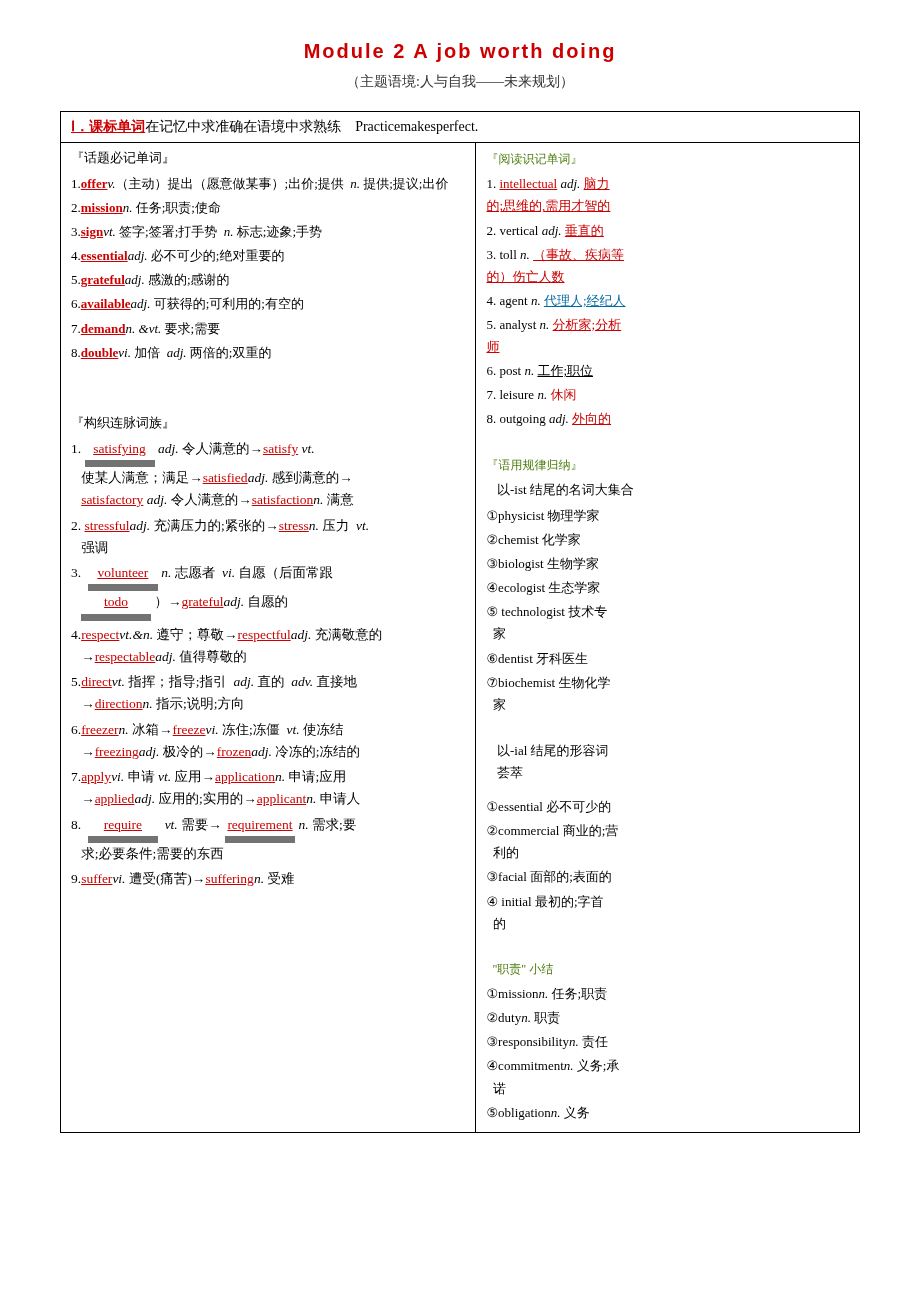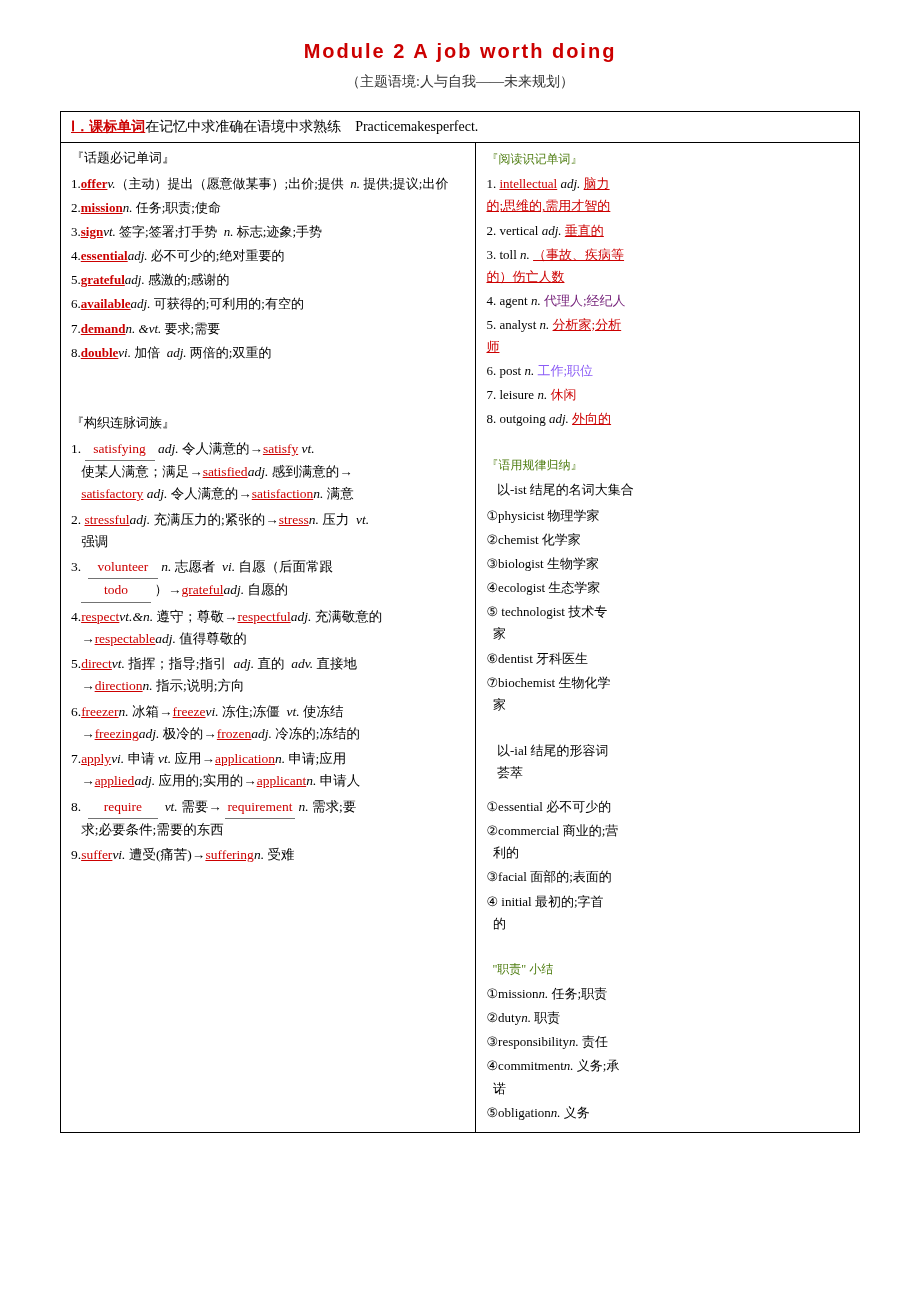--- a/index.html
+++ b/index.html
@@ -69,24 +69,25 @@
     .right-section .sub-title {
       font-size: 12px;
       color: #4d7c0f;
       margin-bottom: 4px;
     }
     .numbered-item {
       margin-bottom: 2px;
     }
     .blank-red {
       display: inline-block;
-      border-bottom: 1px solid #737373;
+      border-bottom: 7px solid #737373;
       min-width: 70px;
       text-align: center;
       color: #cc0000;
+      text-decoration: underline;
     }
     .word-group {
       margin-bottom: 3px;
       line-height: 1.65;
       font-size: 13.5px;
     }
     .bracket-title {
       font-size: 13px;
     }
   </style>
@@ -209,28 +210,28 @@
           的;思维的,需用才智的</span>
         </div>
         <div class="numbered-item">
           2. vertical <em>adj.</em> <span style="text-decoration:underline;color:#cc0000;">垂直的</span>
         </div>
         <div class="numbered-item">
           3. toll <em>n.</em> <span style="text-decoration:underline;color:#cc0000;">（事故、疾病等<br>
           的）伤亡人数</span>
         </div>
         <div class="numbered-item">
-          4. agent <em>n.</em> <span style="color:#701a75;">代理人;经纪人</span>
+          4. agent <em>n.</em> <span style="text-decoration:underline;color:#0369a1;">代理人;经纪人</span>
         </div>
         <div class="numbered-item">
           5. analyst <em>n.</em> <span style="text-decoration:underline;color:#cc0000;">分析家;分析<br>
           师</span>
         </div>
         <div class="numbered-item">
-          6. post <em>n.</em> <span style="color:#8b5cf6;">工作;职位</span>
+          6. post <em>n.</em> <span style="text-decoration:underline;color:#000000;">工作;职位</span>
         </div>
         <div class="numbered-item">
           7. leisure <em>n.</em> <span style="color:#cc0000;">休闲</span>
         </div>
         <div class="numbered-item">
           8. outgoing <em>adj.</em> <span style="text-decoration:underline;color:#cc0000;">外向的</span>
         </div>
 
         <br>
 

